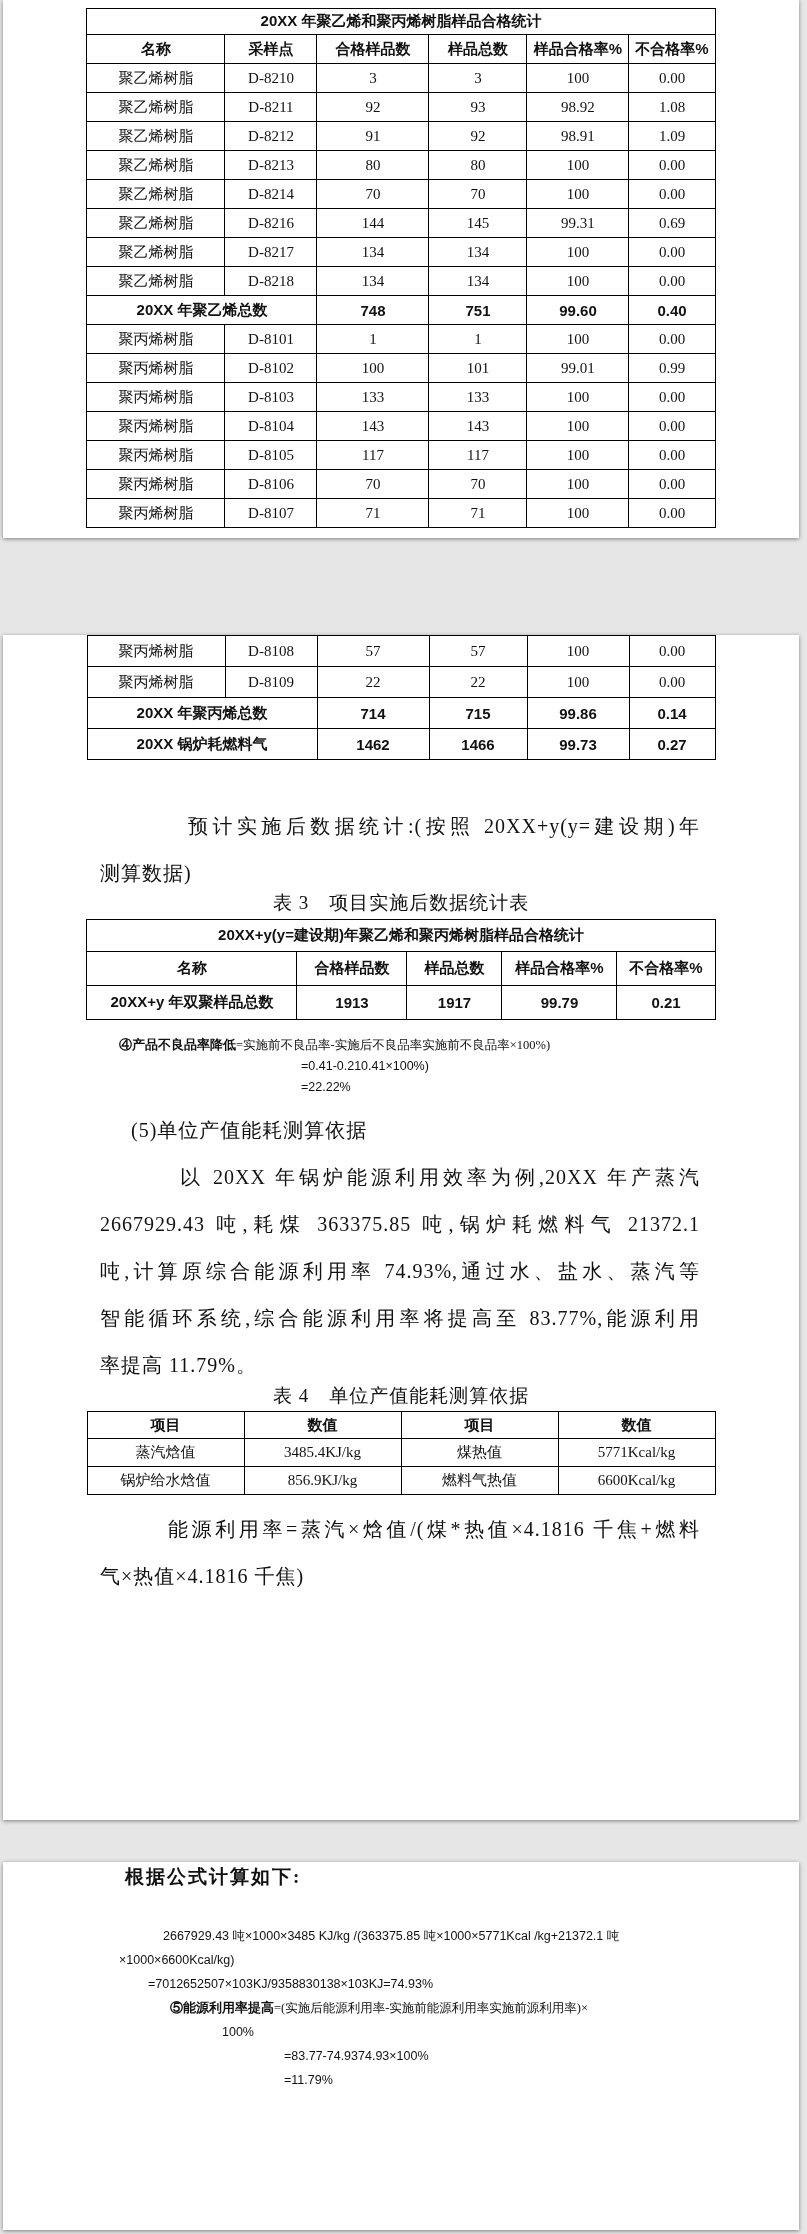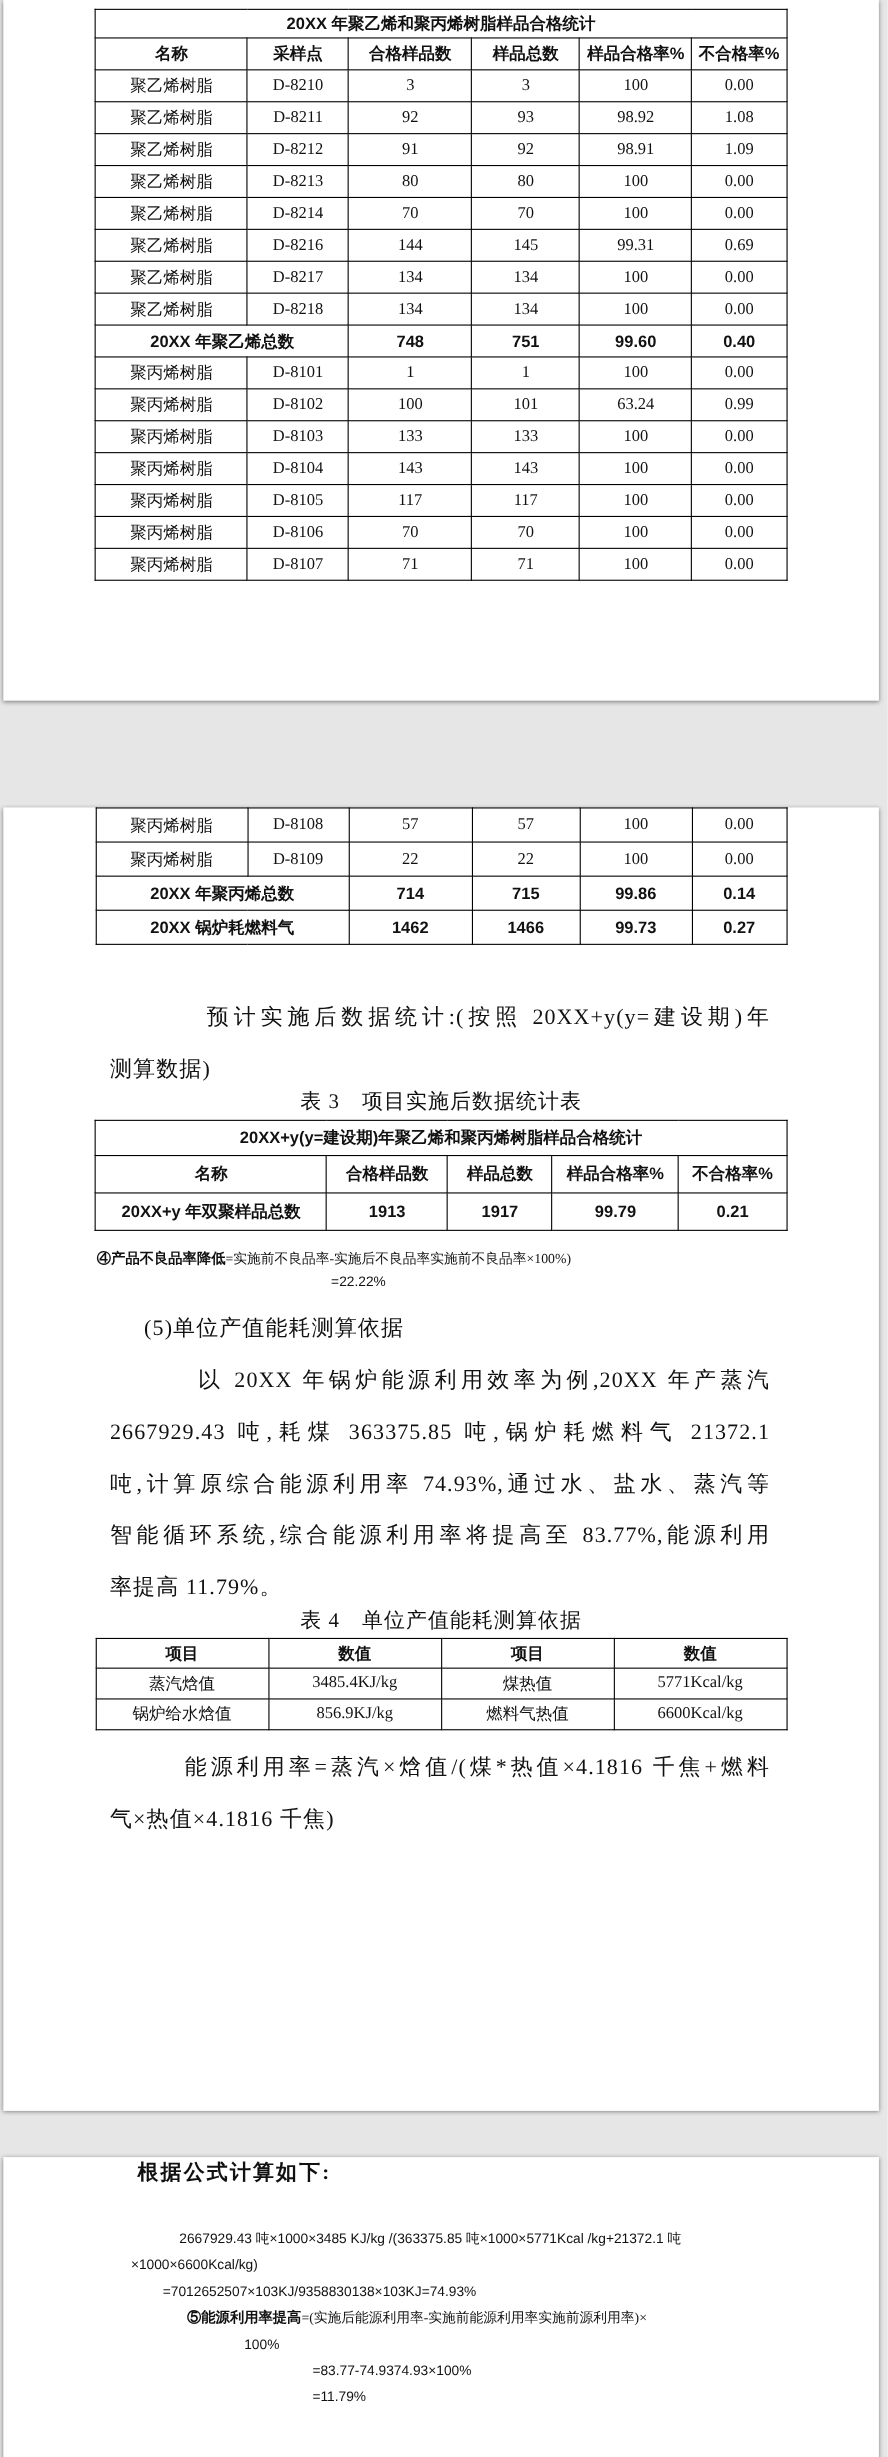--- a/index.html
+++ b/index.html
@@ -7,21 +7,21 @@
     width:807px;height:2234px;overflow:hidden;
     background:#e6e6e6;
     font-family:"Liberation Serif", serif;
     color:#111;
   }
   .page{
     width:796px;margin-left:3px;background:#ffffff;
     box-shadow:0 1px 4px rgba(0,0,0,.45);
     box-sizing:border-box;position:relative;
   }
-  .page1{height:637px;padding-top:8px;margin-bottom:13px;}
+  .page1{height:538px;padding-top:8px;margin-bottom:13px;}
   .page2{height:1185px;margin-bottom:13px;}
   .page3{height:368px;}
 
   table.doc{
     border-collapse:collapse;margin:0 auto;width:628px;table-layout:fixed;
   }
   table.doc th, table.doc td{
     border:1px solid #000;text-align:center;vertical-align:middle;
     padding:0 2px;overflow:hidden;white-space:nowrap;
   }
@@ -160,21 +160,21 @@
           <td>1</td>
           <td>1</td>
           <td>100</td>
           <td>0.00</td>
         </tr>
         <tr>
           <td>聚丙烯树脂</td>
           <td>D-8102</td>
           <td>100</td>
           <td>101</td>
-          <td>63.24</td>
+          <td>99.01</td>
           <td>0.99</td>
         </tr>
         <tr>
           <td>聚丙烯树脂</td>
           <td>D-8103</td>
           <td>133</td>
           <td>133</td>
           <td>100</td>
           <td>0.00</td>
         </tr>
@@ -290,21 +290,22 @@
           <td>20XX+y 年双聚样品总数</td>
           <td>1913</td>
           <td>1917</td>
           <td>99.79</td>
           <td>0.21</td>
         </tr>
       </tbody>
   </table>
 
   <div class="smalltext" style="margin-top:14px">
-    <div style="margin-left:85px"><span class="boldlabel">④产品不良品率降低</span><span>=实施前不良品率-实施后不良品率实施前不良品率×100%)</span></div>
+    <div style="margin-left:116px"><span class="boldlabel">④产品不良品率降低</span><span>=实施前不良品率-实施后不良品率实施前不良品率×100%)</span></div>
+    <div class="sans" style="margin-left:298px">=0.41-0.210.41×100%)</div>
     <div class="sans" style="margin-left:298px">=22.22%</div>
   </div>
 
   <div class="blk bodytext" style="margin-top:9px">
     <div style="text-indent:31px">(5)单位产值能耗测算依据</div>
     <div class="just" style="text-indent:80px">以 20XX 年锅炉能源利用效率为例,20XX 年产蒸汽</div>
     <div class="just">2667929.43 吨,耗煤 363375.85 吨,锅炉耗燃料气 21372.1</div>
     <div class="just">吨,计算原综合能源利用率 74.93%,通过水、盐水、蒸汽等</div>
     <div class="just">智能循环系统,综合能源利用率将提高至 83.77%,能源利用</div>
     <div>率提高 11.79%。</div>

